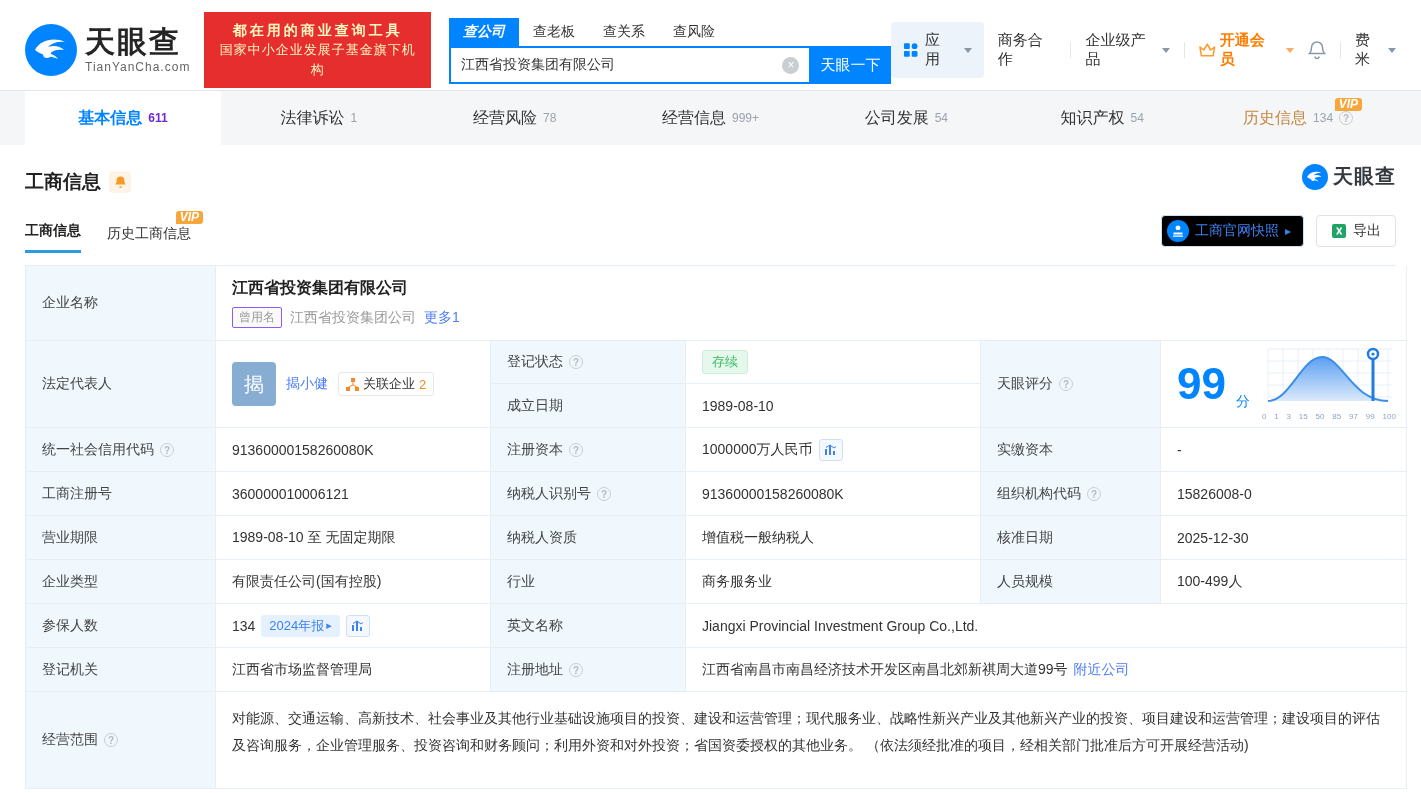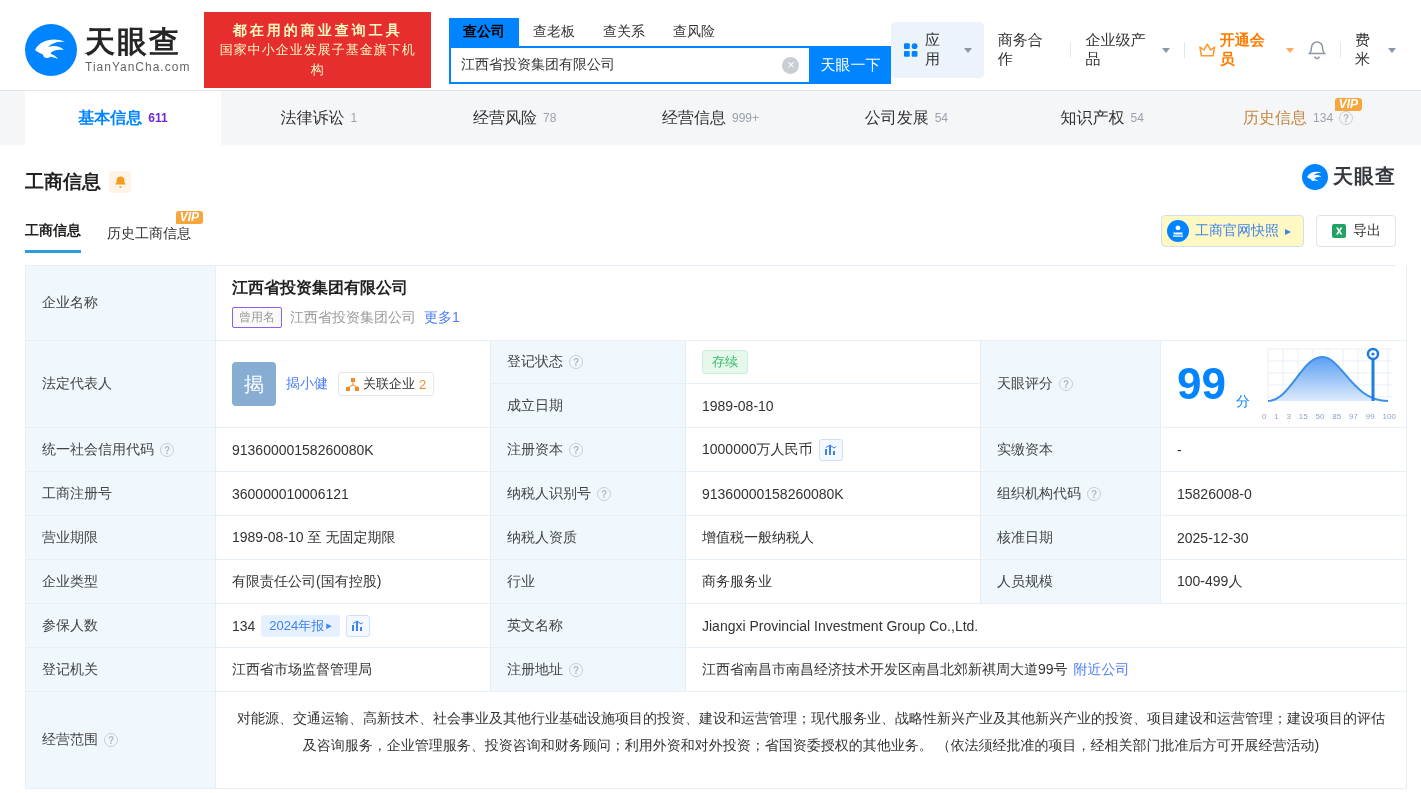--- a/index.html
+++ b/index.html
@@ -12,21 +12,21 @@
   .logo-mark { width:52px; height:52px; }
   .logo-txt .brand { font-size:30px; font-weight:bold; color:#252525; letter-spacing:2px; line-height:30px;}
   .logo-txt .domain { font-size:12px; color:#666; letter-spacing:1px; margin-top:3px; }
   .promo { margin-left:14px; background:#e62e2e; color:#fef9c3; padding:8px 10px; line-height:20px; text-align:center; }
   .promo .l1 { font-size:14px; letter-spacing:3px; font-weight:bold; }
   .promo .l2 { font-size:13px; letter-spacing:1px; }
 
   .search-wrap { margin-left:18px; width:450px; }
   .search-tabs { display:flex; align-items:flex-end; gap:0; height:30px; }
   .stab { font-size:14px; color:#333; padding:5px 14px; cursor:pointer; }
-  .stab.active { background:#0084ff; color:#000000; font-weight:bold; }
+  .stab.active { background:#0084ff; color:#ffffff; font-weight:bold;font-style:italic; }
   .search-bar { display:flex; height:38px; }
   .search-input { flex:1; border:2px solid #0084ff; border-right:none; display:flex; align-items:center; padding:0 10px; position:relative; background:#fff;}
   .search-input input { border:none; outline:none; flex:1; font-size:14px; color:#333; font-family:inherit; background:transparent;}
   .clear-ic { width:17px; height:17px; border-radius:50%; background:#c9ced4; color:#fff; font-size:12px; line-height:17px; text-align:center; cursor:pointer; }
   .search-btn { width:82px; background:#0084ff; color:#fff; font-size:15px; border:none; cursor:pointer; font-family:inherit; }
 
   .top-nav { margin-left:auto; display:flex; align-items:center; gap:14px; font-size:15px; color:#333; }
   .apps-chip { display:flex; align-items:center; gap:6px; background:#edf3fb; border-radius:4px; padding:9px 12px; cursor:pointer; }
   .caret { display:inline-block; width:0; height:0; border-left:4px solid transparent; border-right:4px solid transparent; border-top:5px solid #8a97a5; margin-left:4px; }
   .nav-item { cursor:pointer; display:flex; align-items:center; }
@@ -53,21 +53,21 @@
   .sec-title { font-size:19px; font-weight:bold; color:#222; }
   .bell-badge { margin-left:8px; width:22px; height:22px; background:#fdf3e6; border-radius:4px; display:flex; align-items:center; justify-content:center; cursor:pointer; }
   .watermark { position:absolute; right:25px; top:18px; display:flex; align-items:center; gap:5px; }
   .watermark .wm-txt { font-size:20px; font-weight:bold; color:#34393f; letter-spacing:1px;}
 
   .subtab-row { margin-top:20px; display:flex; align-items:flex-end; }
   .subtab { font-size:14px; color:#333; padding-bottom:10px; margin-right:26px; cursor:pointer; position:relative; }
   .subtab.active { color:#222; border-bottom:3px solid #2b9ce0; font-weight:bold; }
   .subtab .vip-badge { position:absolute; top:-14px; right:-12px; }
   .sec-actions { margin-left:auto; display:flex; gap:12px; padding-bottom:6px; }
-  .snap-btn { display:flex; align-items:center; gap:6px; border:1px solid #cfe0f3; border-radius:4px; background:#fef9c3; padding:4px 12px 4px 5px; color:#3f81f0; font-size:14px; cursor:pointer; font-family:inherit;}
+  .snap-btn { display:flex; align-items:center; gap:6px; border:1px solid #cfe0f3; border-radius:4px; background:#000000; padding:4px 12px 4px 5px; color:#3f81f0; font-size:14px; cursor:pointer; font-family:inherit;}
   .snap-arrow { color:#3f81f0; font-size:12px; }
   .export-btn { display:flex; align-items:center; gap:6px; border:1px solid #e2e2e2; border-radius:4px; background:#fff; padding:4px 14px; color:#333; font-size:14px; cursor:pointer; font-family:inherit;}
 
   
   .biz-table { margin:12px 25px 0 25px; display:grid;
     grid-template-columns:190px 275px 195px 295px 180px 1fr;
     grid-template-rows:75px 43px 44px 44px 44px 44px 44px 44px 44px 97px;
     border-top:1px solid #e7eef6; border-left:1px solid #e7eef6; }
   .cell { border-right:1px solid #e7eef6; border-bottom:1px solid #e7eef6; background:#fff;
     display:flex; align-items:center; padding:0 16px; font-size:14px; color:#333; gap:6px; }
@@ -89,21 +89,21 @@
   .score-cell { gap:10px; padding-right:8px;align-items:center; }
   .score-num { font-size:44px; font-weight:bold; color:#0084ff; line-height:44px; }
   .score-unit { font-size:14px; color:#0084ff; align-self:flex-end; margin-bottom:16px; }
   .score-chart { margin-left:auto; width:138px; }
   .axis { display:flex; justify-content:space-between; font-size:8px; color:#8fa6c0; padding:0 2px; }
 
   .cap-icon-btn { width:24px; height:22px; border:1px solid #cfe0f3; background:#f3f9ff; border-radius:3px; display:flex; align-items:center; justify-content:center; cursor:pointer; }
   .report-badge { background:#e5f1fe; color:#3f81f0; font-size:13px; padding:2px 8px; border-radius:3px; cursor:pointer; display:flex; align-items:center; gap:2px;}
   .report-badge::after { content:"▸"; font-size:11px; }
 
-  .scope-cell { align-items:flex-start; padding:13px 16px; line-height:27px;text-align:center; }
+  .scope-cell { align-items:flex-start; padding:13px 16px; line-height:27px; }
   .scope-cell p { font-size:14px; color:#333; }
 </style>
 </head>
 <body>
 
 <div class="header">
   <div class="logo">
     <svg class="logo-mark" viewBox="0 0 52 52">
       <circle cx="26" cy="26" r="26" fill="#0084ff"></circle>
       <path d="M10 26c5-10 19-13 30-8-7-1-13 1-17 5 6-2 12-1 16 3-6-1-11 0-15 4 4 0 7 2 9 5-6-3-16-3-23-9z" fill="#fff"></path>

